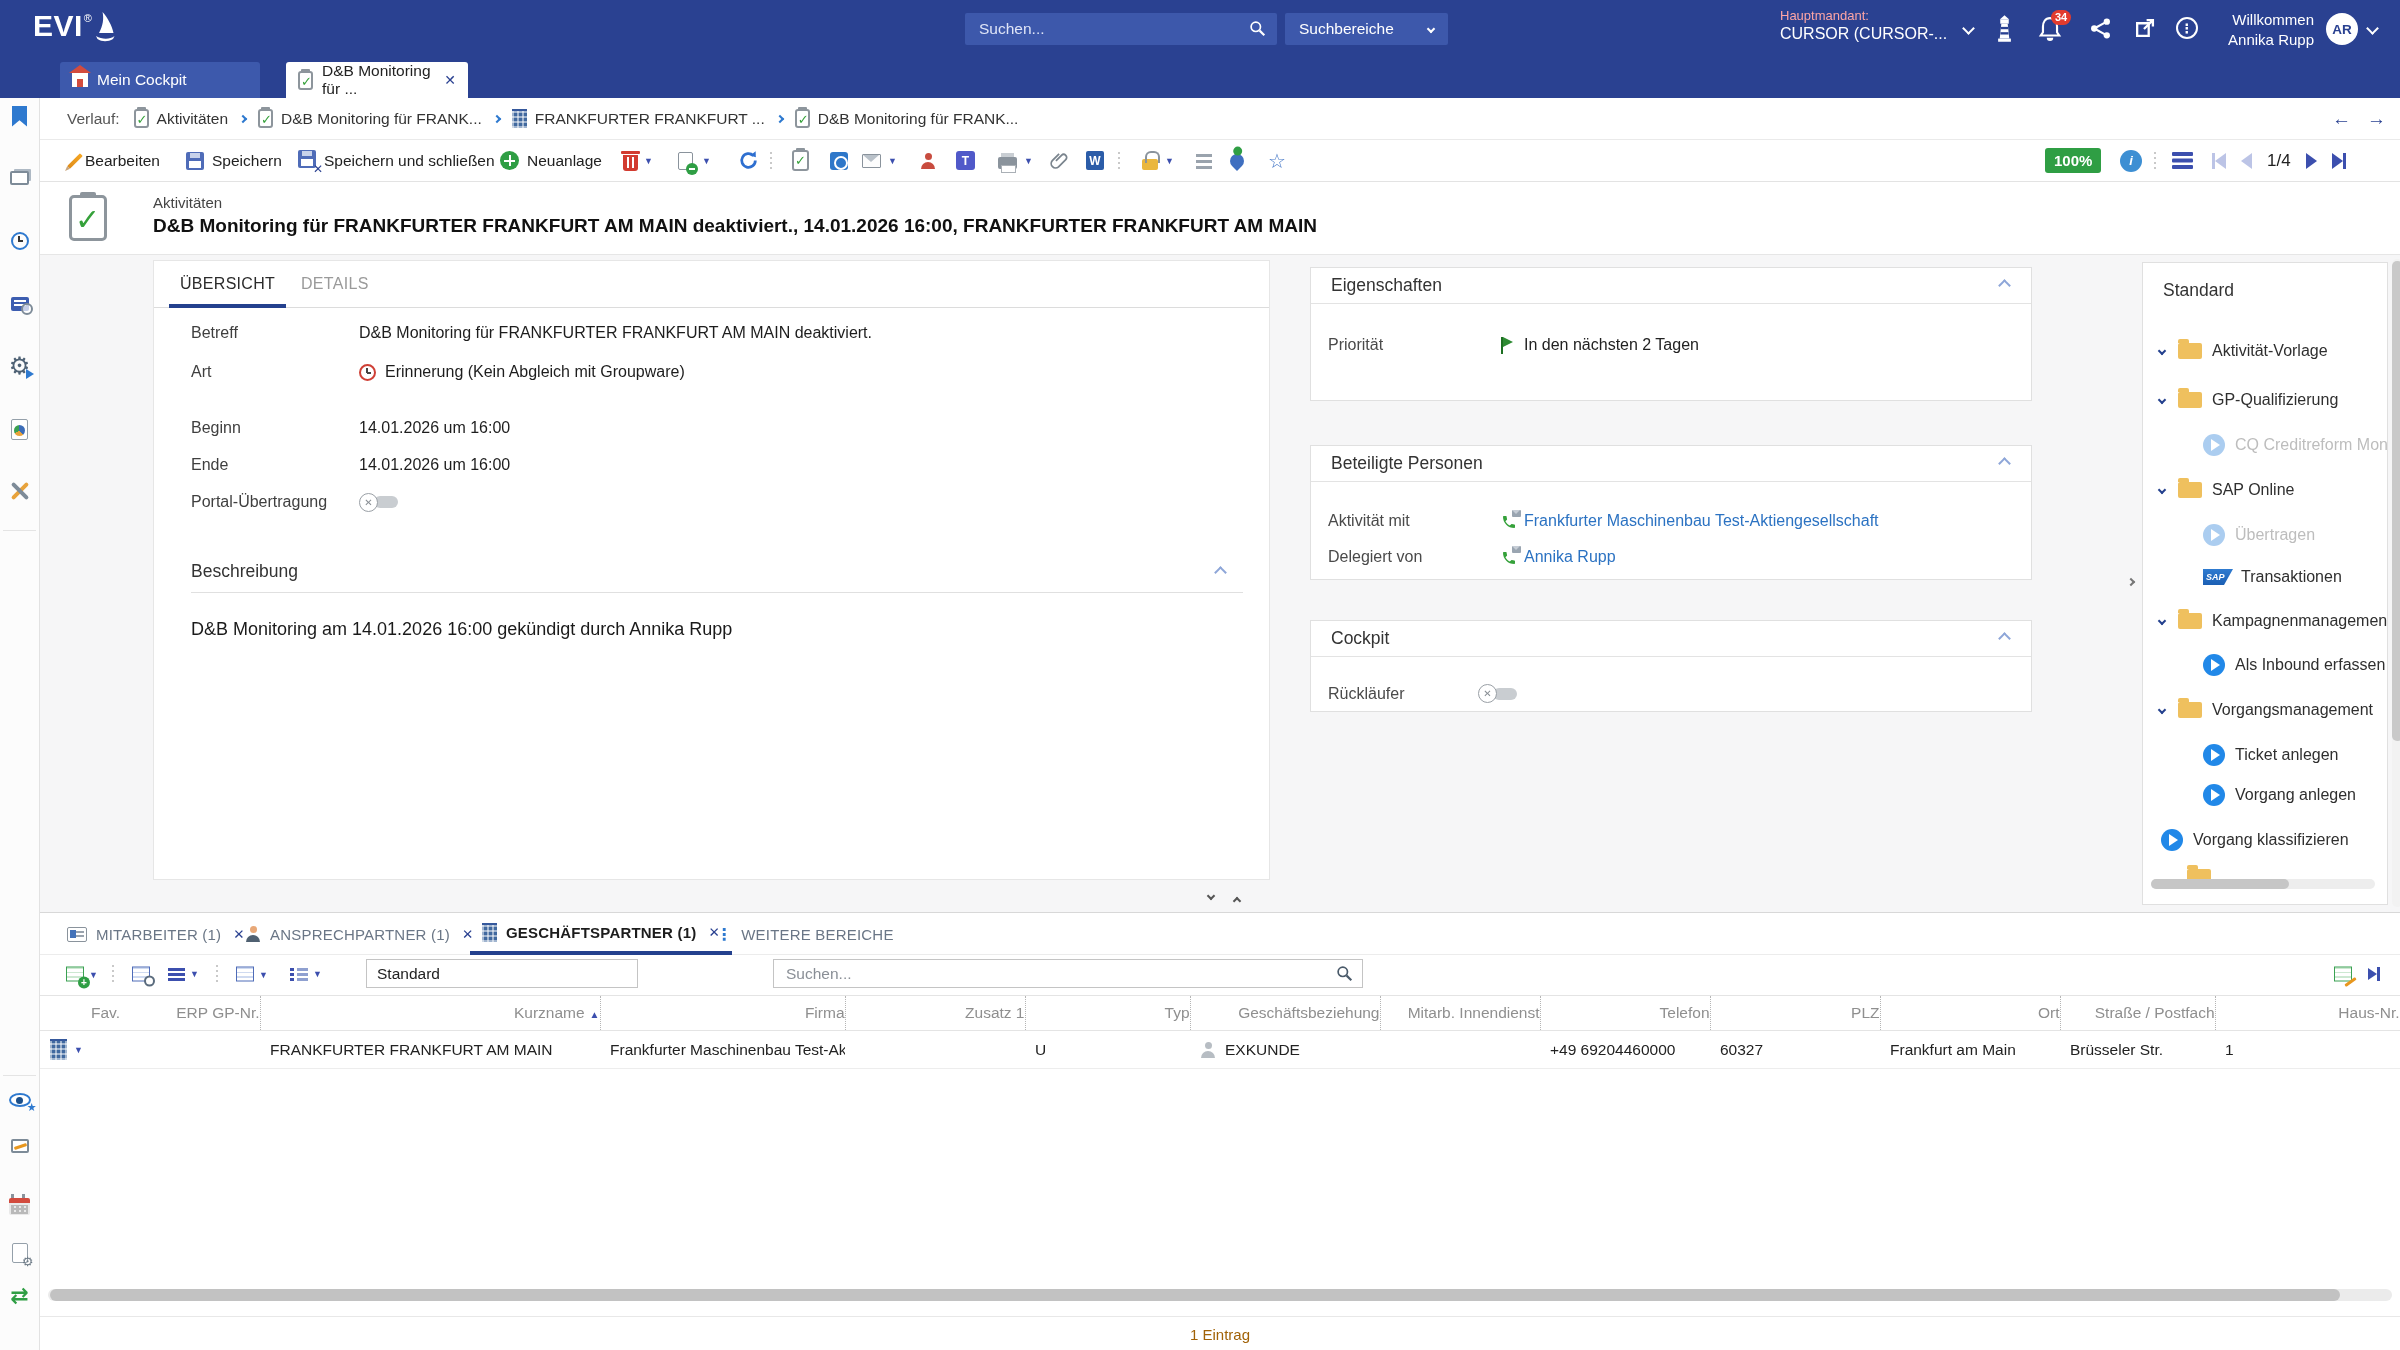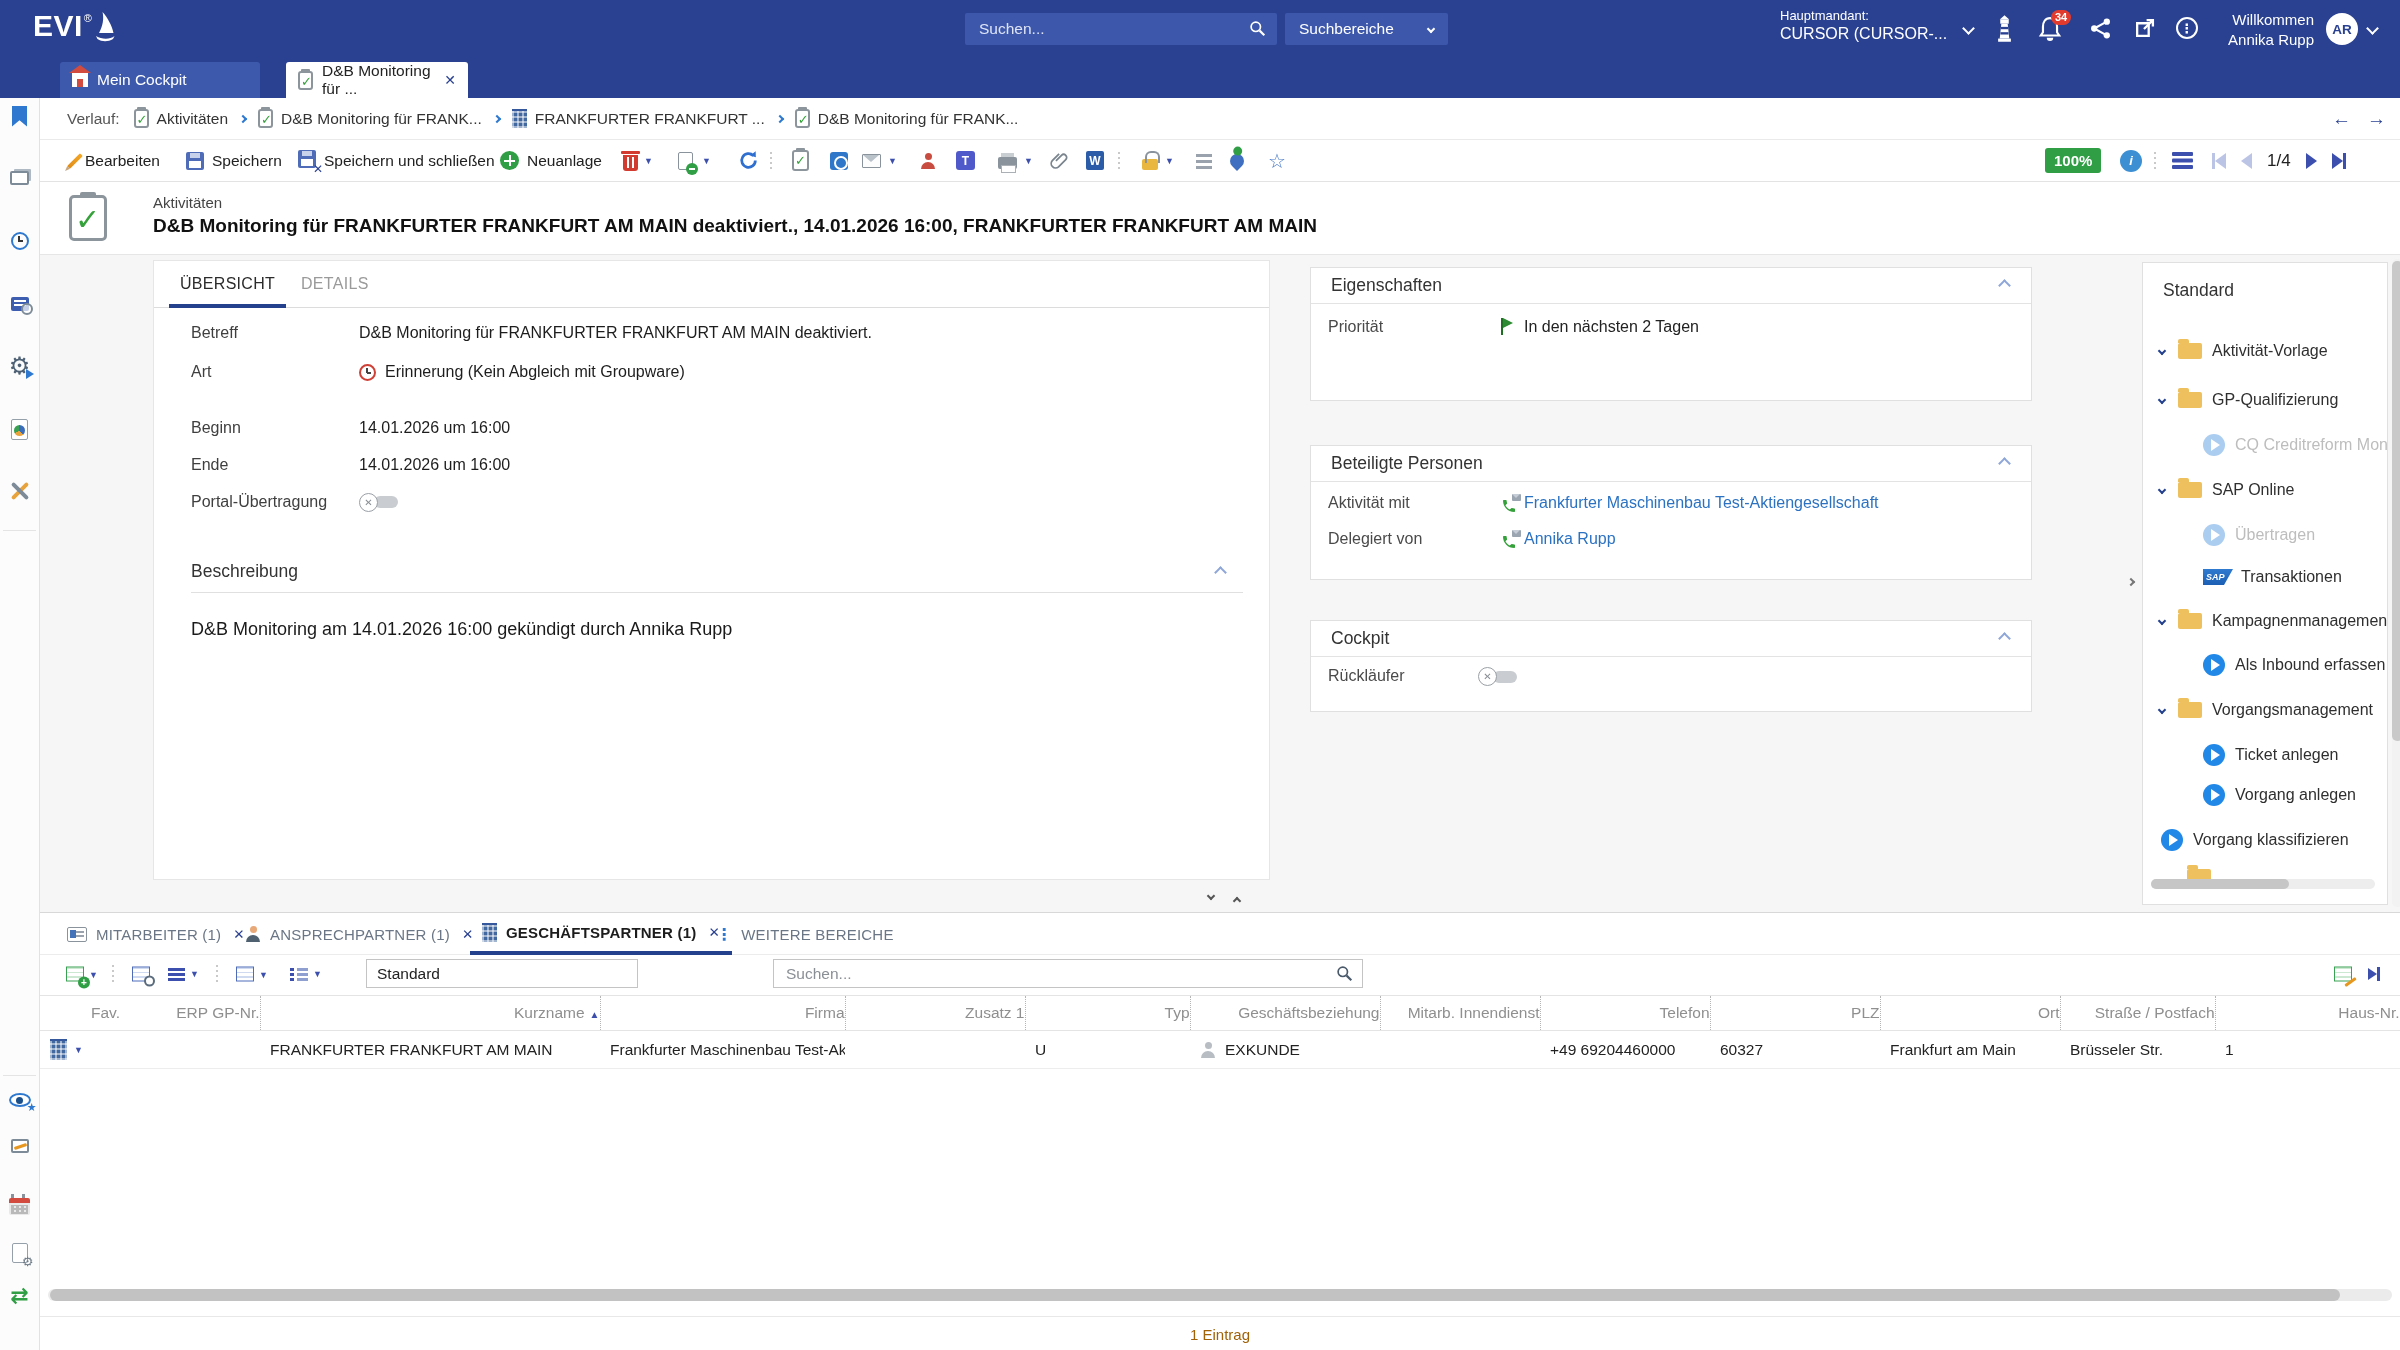--- a/index.html
+++ b/index.html
@@ -57,21 +57,21 @@
 .topbar{position:absolute;left:0;top:0;width:2400px;height:58px;background:#2a4191}
 .logo{position:absolute;left:33px;top:11px;display:flex;color:#fff;align-items:flex-start}
 .logo .t{font-size:30px;font-weight:bold;letter-spacing:.5px;line-height:1}
 .logo .r{font-size:11px;margin:1px 1px 0 1px}
 .searchbox{position:absolute;left:965px;top:13px;width:312px;height:32px;background:#3d58ab;border-radius:2px}
 .searchbox input{width:100%;height:100%;background:transparent;border:none;outline:none;color:#fff;font-size:15.5px;padding:0 40px 0 14px;font-family:inherit}
 .searchbox input::placeholder{color:#dfe5f7;opacity:1}
 .searchbox svg{position:absolute;right:11px;top:7px;color:#fff}
 .scopebtn{position:absolute;left:1285px;top:13px;width:163px;height:32px;background:#3d58ab;border:none;border-radius:2px;color:#fff;font-size:15.5px;display:flex;align-items:center;justify-content:space-between;padding:0 14px;font-family:inherit}
 .tenant{position:absolute;left:1780px;top:8px;color:#fff;max-width:180px;white-space:nowrap}
-.tenant .l1{font-size:13px;color:#ffffff;margin-bottom:2px}
+.tenant .l1{font-size:13px;color:#fca5a5;margin-bottom:2px}
 .tenant .l2{font-size:16px;overflow:hidden;max-width:180px}
 .hico{position:absolute;color:#fff}
 .badge{position:absolute;left:13px;top:-6px;background:#e23b2e;color:#fff;font-size:11px;font-weight:bold;border-radius:9px;padding:1px 4px;line-height:1.2}
 .more{width:22px;height:22px;border:2px solid #fff;border-radius:50%;display:inline-flex;align-items:center;justify-content:center;color:#fff;font-weight:bold;font-size:13px}
 .welcome{position:absolute;left:2200px;top:10px;width:114px;text-align:right;color:#fff;font-size:15px;line-height:1.35}
 .avatar{position:absolute;left:2326px;top:13px;width:32px;height:32px;border-radius:50%;background:#fff;color:#2a4191;font-weight:bold;font-size:13.5px;display:flex;align-items:center;justify-content:center}
 
 
 .tabstrip{position:absolute;left:0;top:58px;width:2400px;height:40px;background:#2a4191}
 .wtab{position:absolute;top:4px;height:36px;display:flex;align-items:center;gap:9px;padding:0 12px;border-radius:3px 3px 0 0;font-size:15.5px}
@@ -182,21 +182,21 @@
 .frow .val{color:#1d1d1d}
 .desc-head{position:absolute;left:37px;top:300px;font-size:17.5px;color:#333}
 .desc-chv{position:absolute;left:1062px;top:307px;color:#8ea6d8}
 .desc-div{position:absolute;left:37px;right:26px;top:331px;height:1px;background:#e0e0e0}
 .desc-text{position:absolute;left:37px;top:358px;font-size:18px;color:#1a1a1a}
 
 .panel{position:absolute;left:1270px;width:722px;background:#fff;border:1px solid #e0e0e0}
 .phead{display:flex;justify-content:space-between;align-items:center;height:36px;padding:0 22px 0 20px;border-bottom:1px solid #e3e3e3}
 .phead .tt{font-size:17.5px;color:#333}
 .phead .chv{color:#8ea6d8}
-.prow{display:flex;align-items:flex-start;padding-left:17px;height:36px;font-size:16px}
+.prow{display:flex;align-items:flex-end;padding-left:17px;height:36px;font-size:16px}
 .prow .lab{width:173px;color:#4a4a4a;flex:none}
 .prow .ico{width:23px;display:flex;flex:none}
 .prow .val{color:#222}
 .prow a,.linkv{color:#2b72c2;text-decoration:none}
 
 .acard{position:absolute;left:2102px;top:7px;width:246px;height:643px;background:#fff;border:1px solid #e0e0e0;overflow:hidden}
 .acard .tt{position:absolute;left:20px;top:17px;font-size:17.5px;color:#333}
 .arow{position:absolute;height:26px;display:flex;align-items:center;white-space:nowrap;font-size:16px;color:#2f2f2f}
 .arow .chv{color:#24418e;margin-right:13px;flex:none}
 .arow.dis{color:#bdbdbd}

